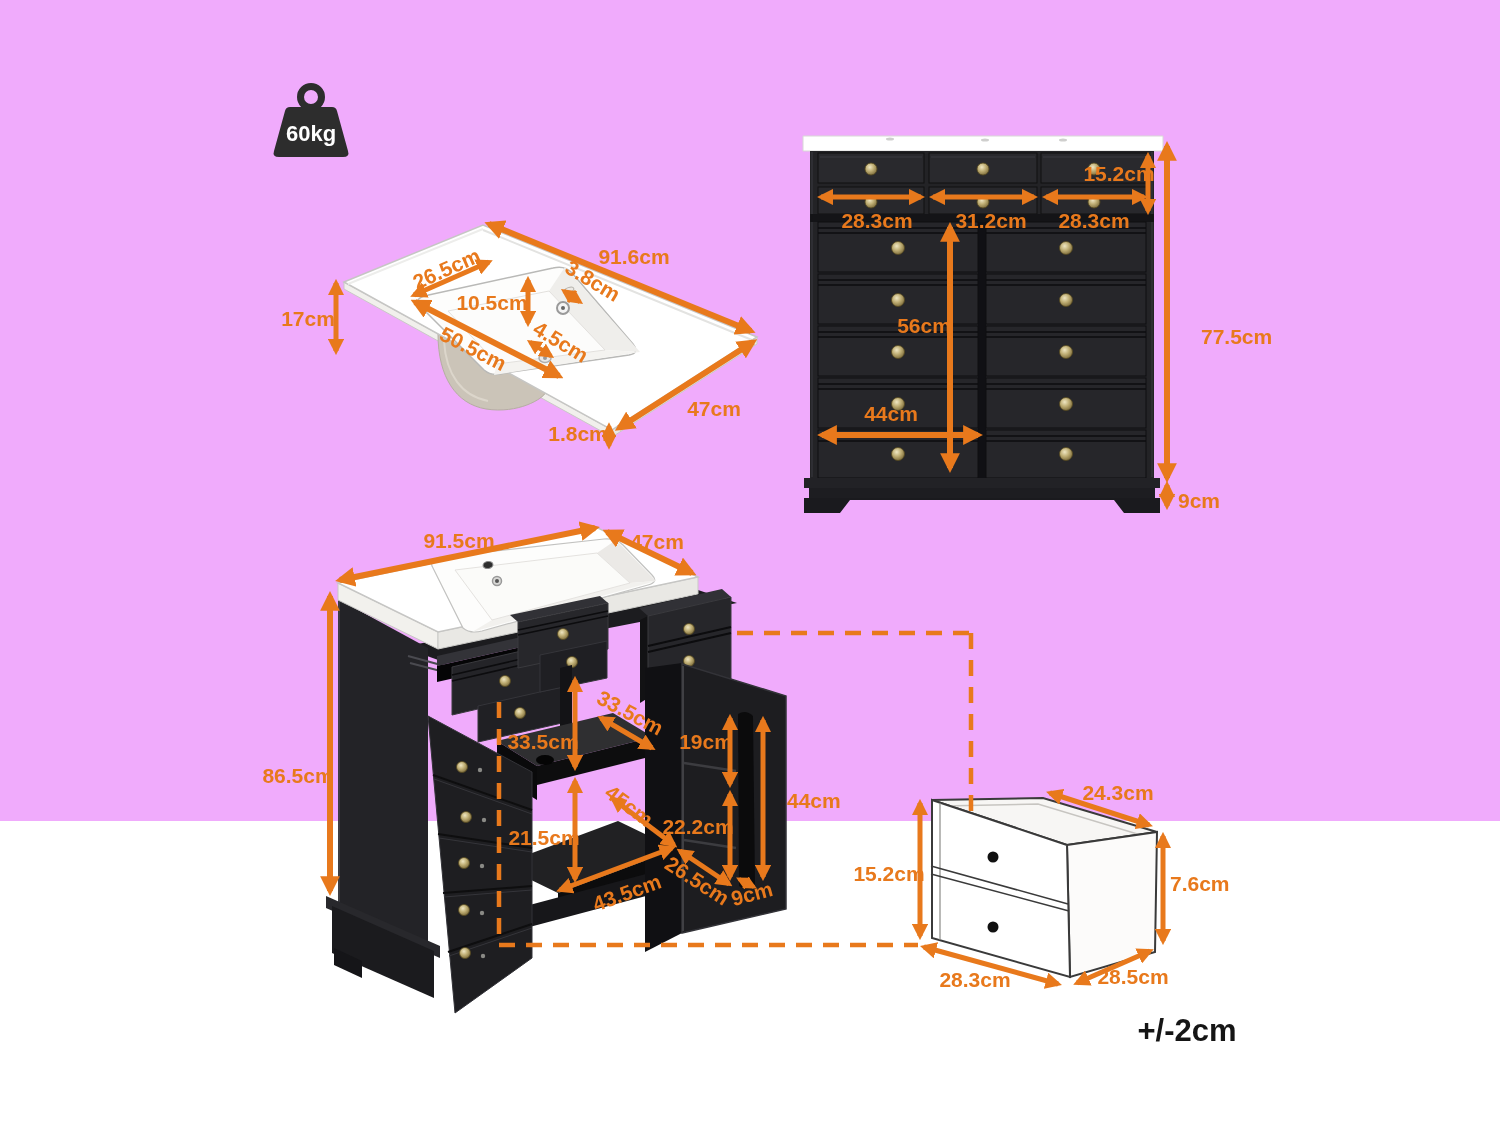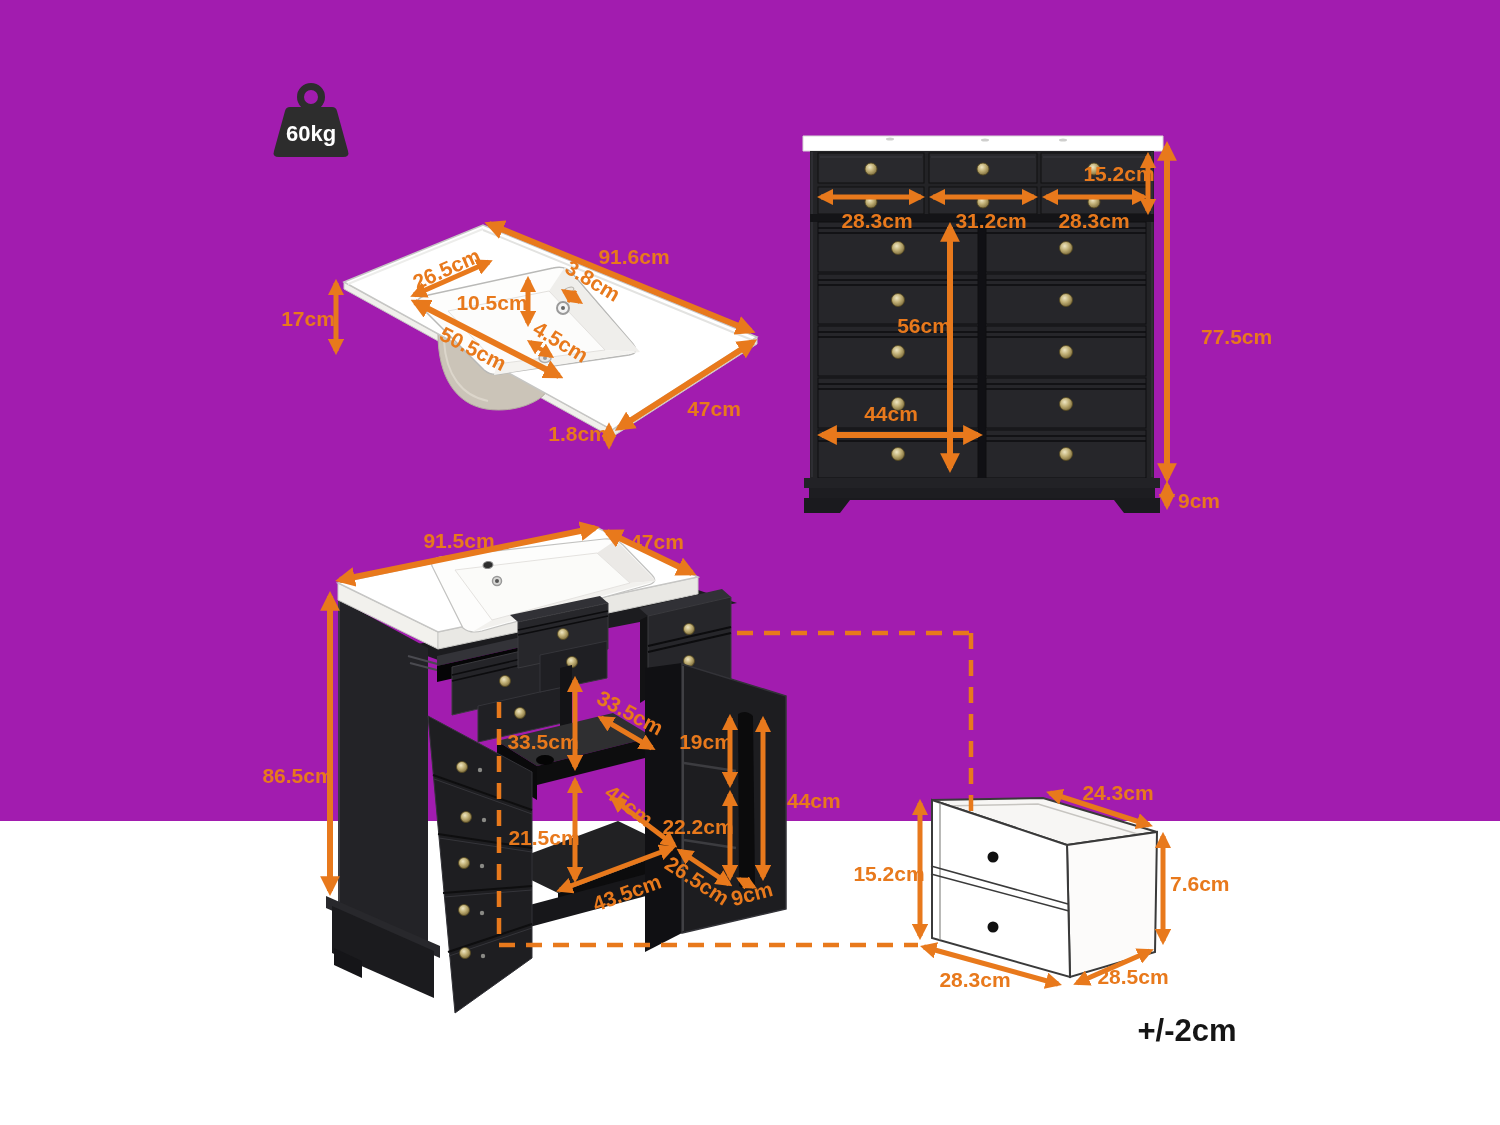--- a/index.html
+++ b/index.html
@@ -1,17 +1,17 @@
 <!DOCTYPE html>
 <html style="--accent: #E8791C; --furniture: #232326; --ceramic: #FFFFFF; --brass: #BFAE74; --note_text: #151515;"><head>
 <meta charset="utf-8">
 <style>
   html,body{margin:0;padding:0;background:#ffffff;}
   body{width:1500px;height:1125px;overflow:hidden;font-family:"Liberation Sans",sans-serif;}
-  #stage{position:relative;width:1500px;height:821px;background:#a21caf;}
+  #stage{position:relative;width:1500px;height:821px;background:#f0abfc;}
   svg{display:block;}
   .dim{stroke:var(--accent,#E8791C);fill:none;}
   .dash{stroke:var(--accent,#E8791C);stroke-width:4.5;stroke-dasharray:16 11;fill:none;}
   .dim-label{fill:var(--accent,#E8791C);font-family:"Liberation Sans",sans-serif;
              font-size:21px;font-weight:700;}
   .note{fill:#151515;font-family:"Liberation Sans",sans-serif;font-size:31px;font-weight:700;}
   .badge-label{fill:#ffffff;font-family:"Liberation Sans",sans-serif;font-size:22px;font-weight:700;}
   #ah path{fill:var(--accent,#E8791C);}
   text{user-select:none;}
 </style>

